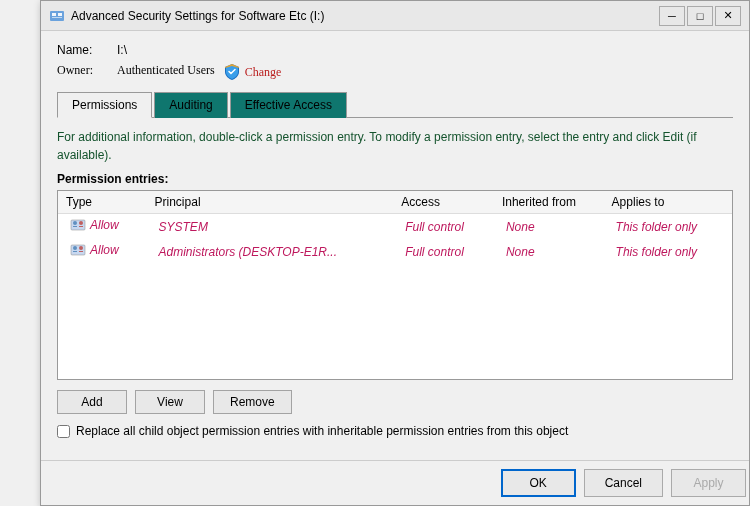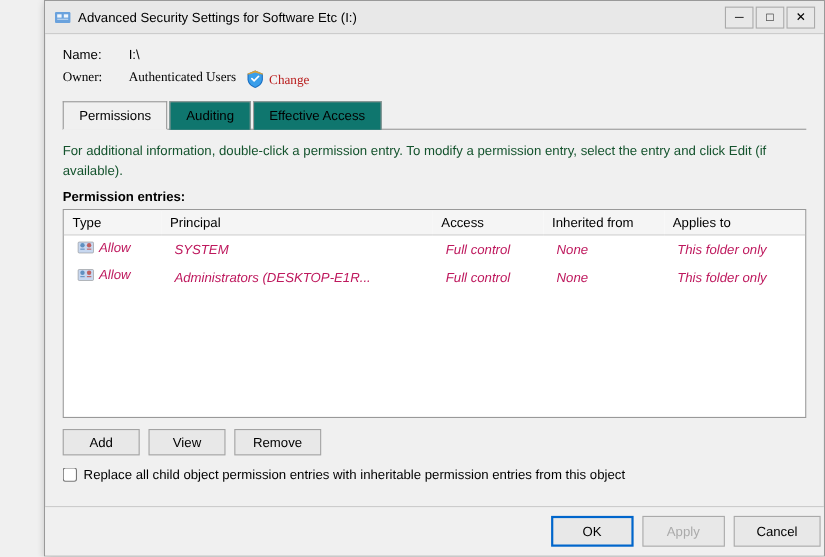--- a/index.html
+++ b/index.html
@@ -348,16 +348,16 @@
     </div>
 
     <div class="checkbox-row">
       <input type="checkbox" id="replace-cb" style="">
       <label for="replace-cb" class="checkbox-label">Replace all child object permission entries with inheritable permission entries from this object</label>
     </div>
   </div>
 
   <div class="bottom-bar">
     <button class="btn-bottom primary">OK</button>
+    <button class="btn-bottom">Cancel</button>
     <button class="btn-bottom" disabled="">Apply</button>
-    <button class="btn-bottom">Cancel</button>
   </div>
 </div>
 
 </body></html>

